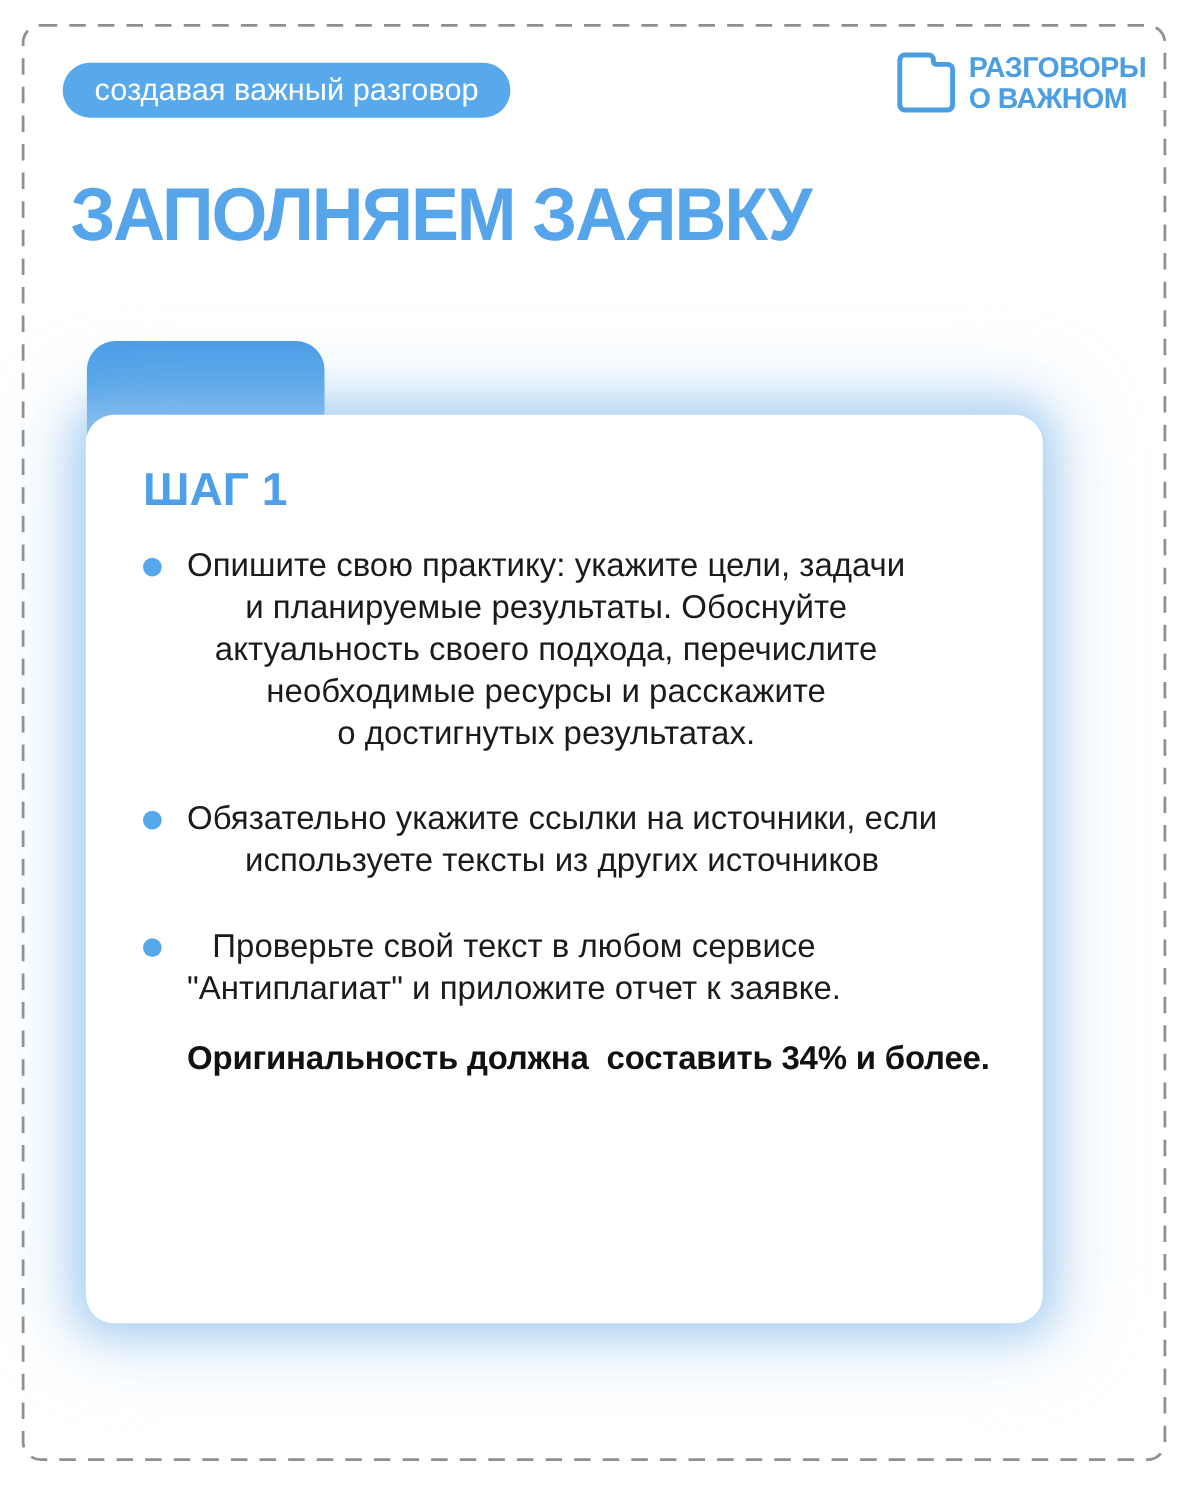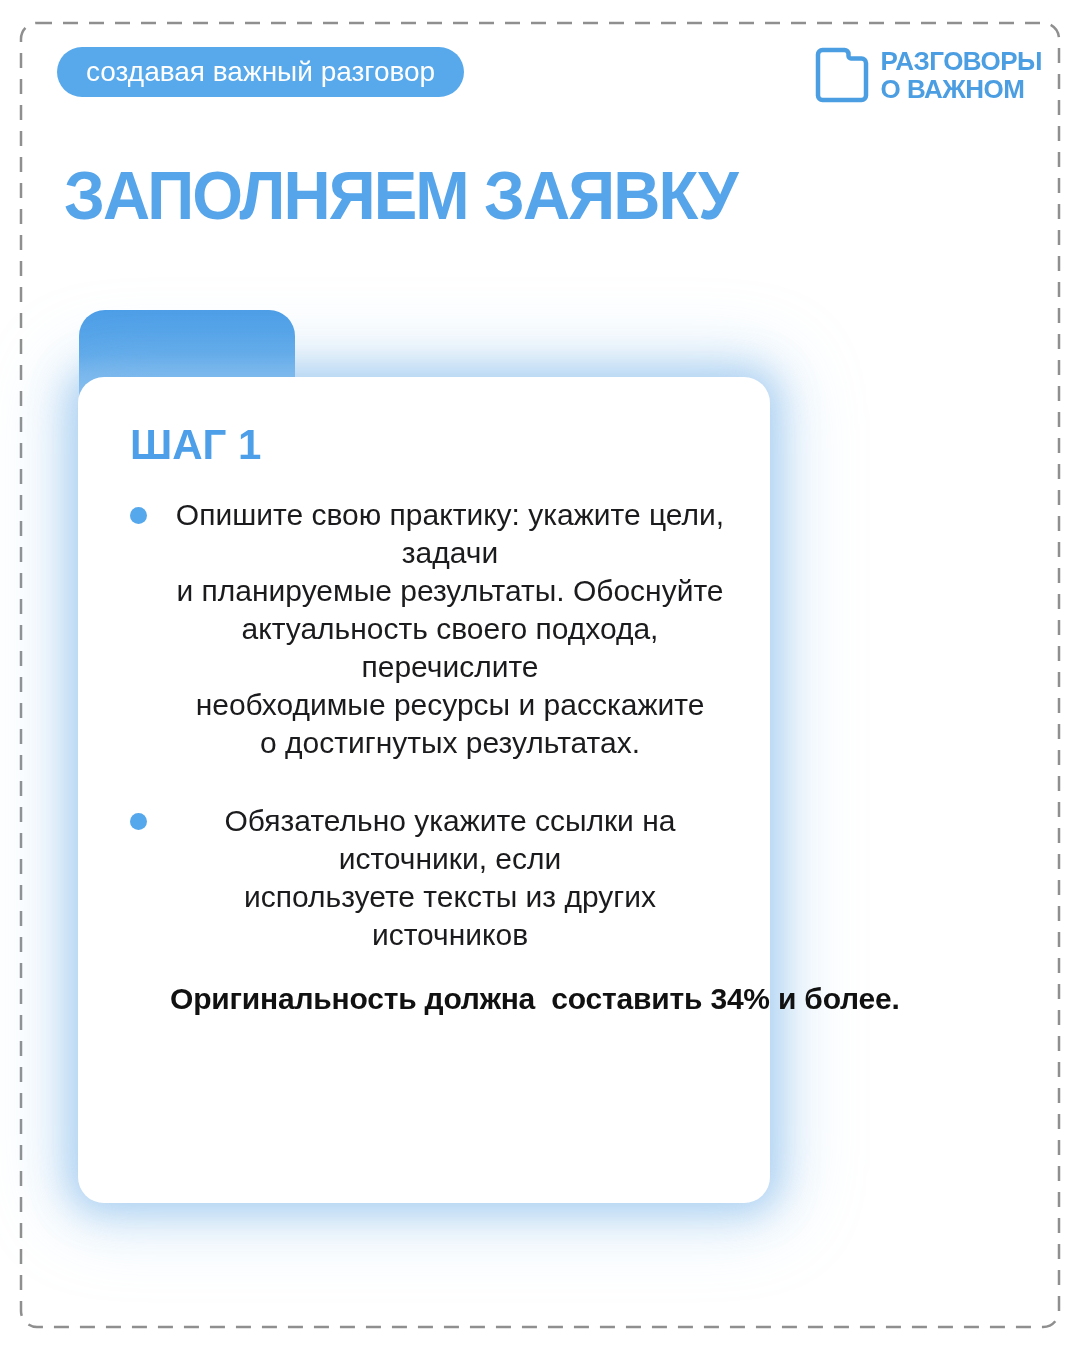--- a/index.html
+++ b/index.html
@@ -7,21 +7,21 @@
     width: 1080px; height: 1350px;
     font-family: "Liberation Sans", sans-serif;
     position: relative; overflow: hidden;
   }
   .page { position: absolute; inset: 0; }
 
   
   .frame { position: absolute; inset: 0; pointer-events: none; }
 
   
-  .badges { position: absolute; top: 47px; left: 57px; display: flex; }
+  .badges { position: absolute; top: 57px; left: 57px; display: flex; }
   .badge {
     height: 50px; border-radius: 26px;
     background: var(--badge-bg, #57A9EC); color: var(--badge-text, #fff);
     font-size: 28px; line-height: 50px; padding: 0 29px;
     white-space: nowrap;
   }
 
   
   .logo { position: absolute; top: 44px; right: 38px; display: flex; align-items: center; gap: 11px; }
   .logo-icon { width: 56px; height: 62px; color: var(--logo, #4C9EE2); }
@@ -40,21 +40,21 @@
   }
 
   
   .folder { position: absolute; left: 78px; top: 310px; width: 870px; }
   .folder-tab {
     position: absolute; left: 1px; top: 0; width: 216px; height: 100px;
     border-radius: 26px 26px 0 0;
     background: linear-gradient(180deg, var(--tab-top, #4B9DE7) 0%, #5AA7EA 45%, #8FC5F2 85%, var(--tab-bottom, #B6DBF7) 100%);
   }
   .folder-card {
-    position: relative; margin-top: 67px; width: 692px; min-height: 826px;
+    position: relative; margin-top: 67px; width: 870px; min-height: 826px;
     box-sizing: border-box;
     background: #ffffff; border-radius: 26px;
     box-shadow: 0 0 34px 10px var(--glow, rgba(121,179,234,0.5)),
                 0 0 70px 22px rgba(150,200,242,0.35);
     padding: 44px 40px 0 52px;
   }
 
   .step-heading {
     font-size: 42px; font-weight: bold; line-height: 48px;
     color: var(--step-title, #4C9FE8);
@@ -120,20 +120,25 @@
 и планируемые результаты. Обоснуйте
 актуальность своего подхода, перечислите
 необходимые ресурсы и расскажите
 о достигнутых результатах.</span>
         </li>
         <li>
           <span class="bullet-dot"></span>
           <span class="bullet-text">Обязательно укажите ссылки на источники, если
 используете тексты из других источников</span>
         </li>
+        <li>
+          <span class="bullet-dot"></span>
+          <span class="bullet-text">Проверьте свой текст в любом сервисе
+"Антиплагиат" и приложите отчет к заявке.</span>
+        </li>
       </ul>
 
       <div class="note">Оригинальность должна  составить 34% и более.</div>
 
     </div>
   </div>
 
 </div>
 
 </body></html>

